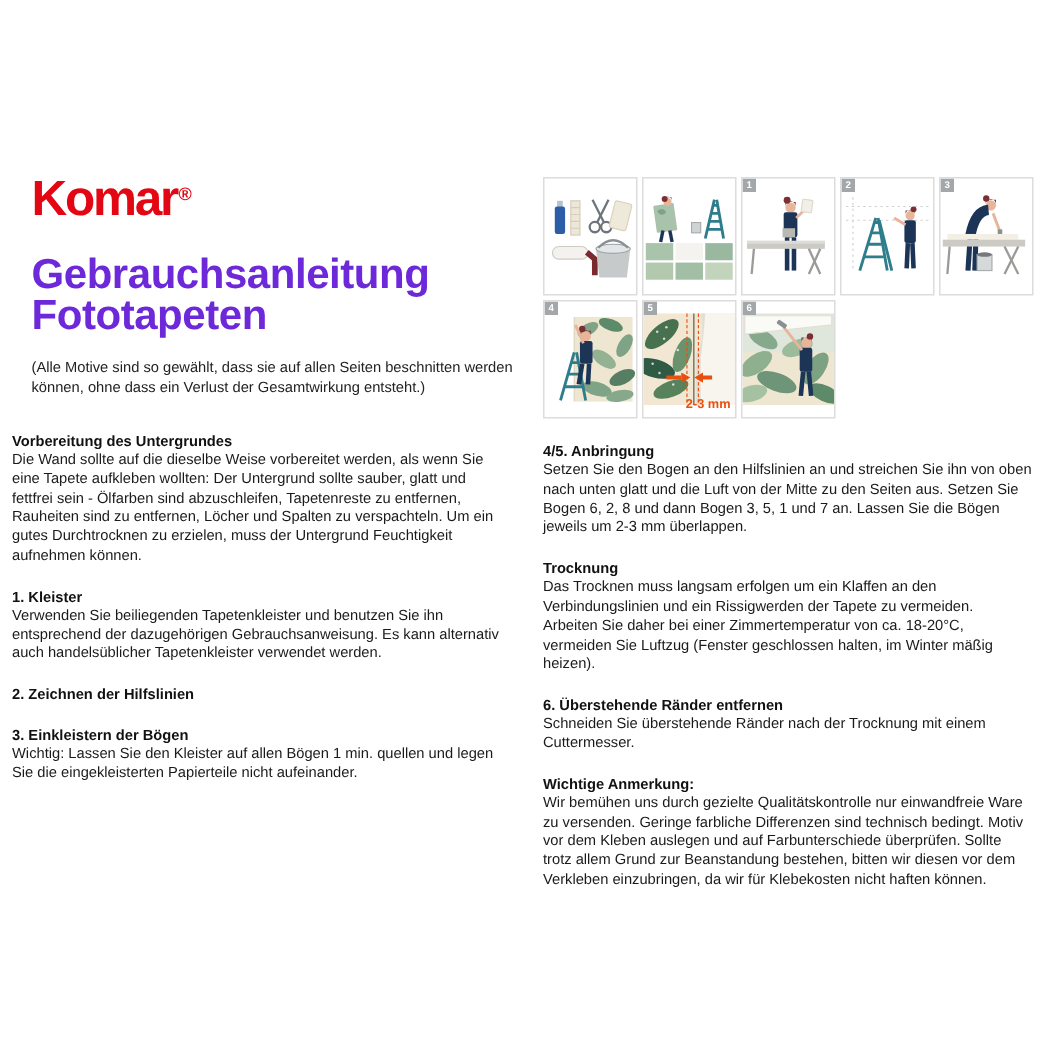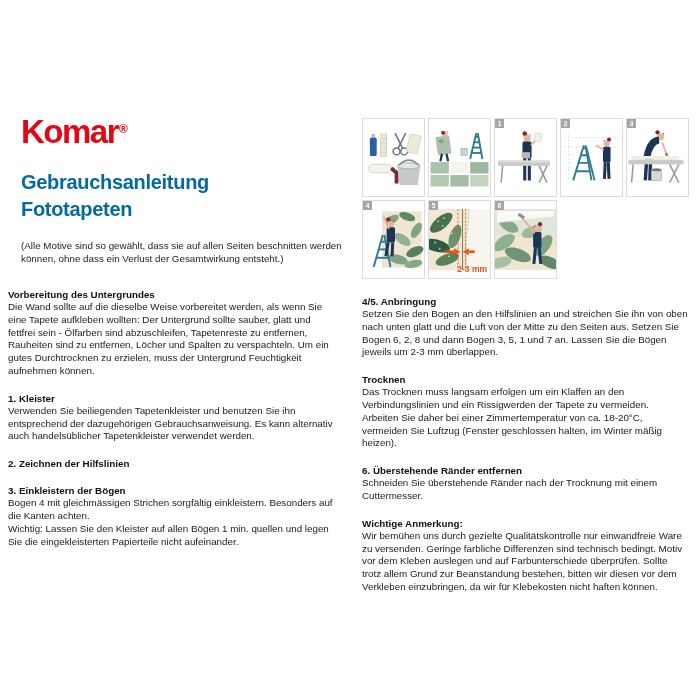--- a/index.html
+++ b/index.html
@@ -3,22 +3,22 @@
 <meta charset="utf-8">
 <style>
   html,body{margin:0;padding:0;background:#ffffff;}
   body{width:700px;height:700px;font-family:"Liberation Sans",sans-serif;color:#1a1a1a;}
   .page{position:relative;width:700px;height:656px;background:#fff;overflow:hidden;border-radius:23px;}
 
   
   .logo{position:absolute;left:21px;top:114px;color:var(--brand-red);font-weight:bold;
         font-size:33px;letter-spacing:-1.5px;line-height:36px;}
   .logo .reg{font-size:12px;font-weight:bold;vertical-align:top;position:relative;top:-3px;left:1px;}
-  .title{position:absolute;left:21px;top:169px;font-size:20px;font-weight:bold;
-         line-height:27px;letter-spacing:-0.3px;color:#0369a1;}
+  .title{position:absolute;left:21px;top:169px;font-size:28px;font-weight:bold;
+         line-height:27px;letter-spacing:-0.3px;color:#6d28d9;}
   .note{position:absolute;left:21px;top:240px;width:332px;font-size:9.8px;line-height:12.8px;color:#222;}
 
   
   .col{position:absolute;width:328px;font-size:9.8px;line-height:12.8px;}
   .col-left{left:8px;top:288px;}
   .col-right{left:362px;top:295px;width:326px;}
   .sec{margin:0 0 14px 0;}
   .sec h3{margin:0;font-size:9.8px;line-height:13px;font-weight:bold;color:#111;}
   .sec p{margin:0;}
   .gap-before{margin-top:12px;}
@@ -268,32 +268,31 @@
     </div>
     <div class="sec">
       <h3>1. Kleister</h3>
       <p>Verwenden Sie beiliegenden Tapetenkleister und benutzen Sie ihn entsprechend der dazugehörigen Gebrauchsanweisung. Es kann alternativ auch handelsüblicher Tapetenkleister verwendet werden.</p>
     </div>
     <div class="sec">
       <h3>2. Zeichnen der Hilfslinien</h3>
     </div>
     <div class="sec">
       <h3>3. Einkleistern der Bögen</h3>
-      <p>Bogen 4 mit gleichmässigen Strichen sorgfältig einkleistern. Besonders auf die Kanten achten.</p>
       <p>Wichtig: Lassen Sie den Kleister auf allen Bögen 1 min. quellen und legen Sie die eingekleisterten Papierteile nicht aufeinander.</p>
     </div>
   </div>
 
   <div class="col col-right">
     <div class="sec">
       <h3>4/5. Anbringung</h3>
       <p>Setzen Sie den Bogen an den Hilfslinien an und streichen Sie ihn von oben nach unten glatt und die Luft von der Mitte zu den Seiten aus. Setzen Sie Bogen 6, 2, 8 und dann Bogen 3, 5, 1 und 7 an. Lassen Sie die Bögen jeweils um 2-3 mm überlappen.</p>
     </div>
     <div class="sec">
-      <h3>Trocknen</h3>
+      <h3>Trocknung</h3>
       <p>Das Trocknen muss langsam erfolgen um ein Klaffen an den Verbindungslinien und ein Rissigwerden der Tapete zu vermeiden.</p>
       <p class="gap-before">Arbeiten Sie daher bei einer Zimmertemperatur von ca. 18-20°C, vermeiden Sie Luftzug (Fenster geschlossen halten, im Winter mäßig heizen).</p>
     </div>
     <div class="sec">
       <h3>6. Überstehende Ränder entfernen</h3>
       <p>Schneiden Sie überstehende Ränder nach der Trocknung mit einem Cuttermesser.</p>
     </div>
     <div class="sec">
       <h3>Wichtige Anmerkung:</h3>
       <p>Wir bemühen uns durch gezielte Qualitätskontrolle nur einwandfreie Ware zu versenden. Geringe farbliche Differenzen sind technisch bedingt. Motiv vor dem Kleben auslegen und auf Farbunterschiede überprüfen. Sollte trotz allem Grund zur Beanstandung bestehen, bitten wir diesen vor dem Verkleben einzubringen, da wir für Klebekosten nicht haften können.</p>

